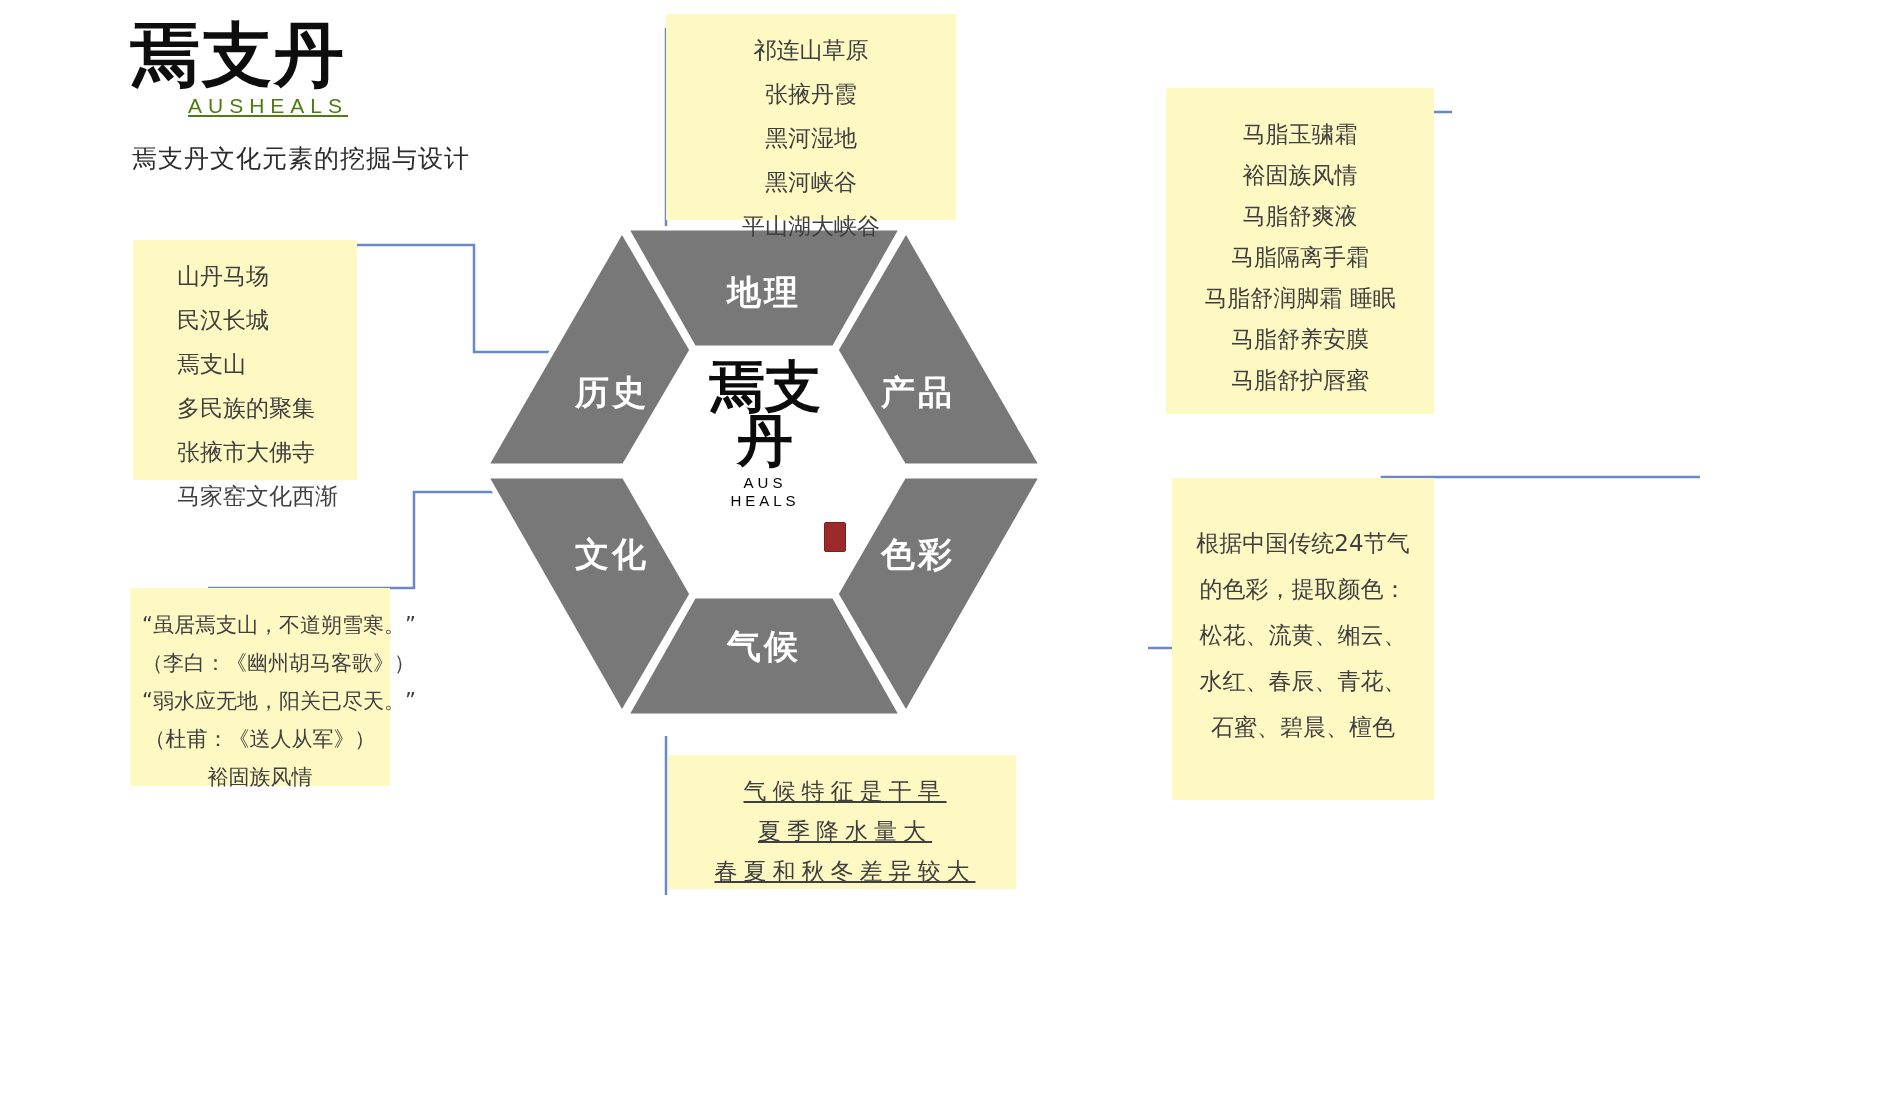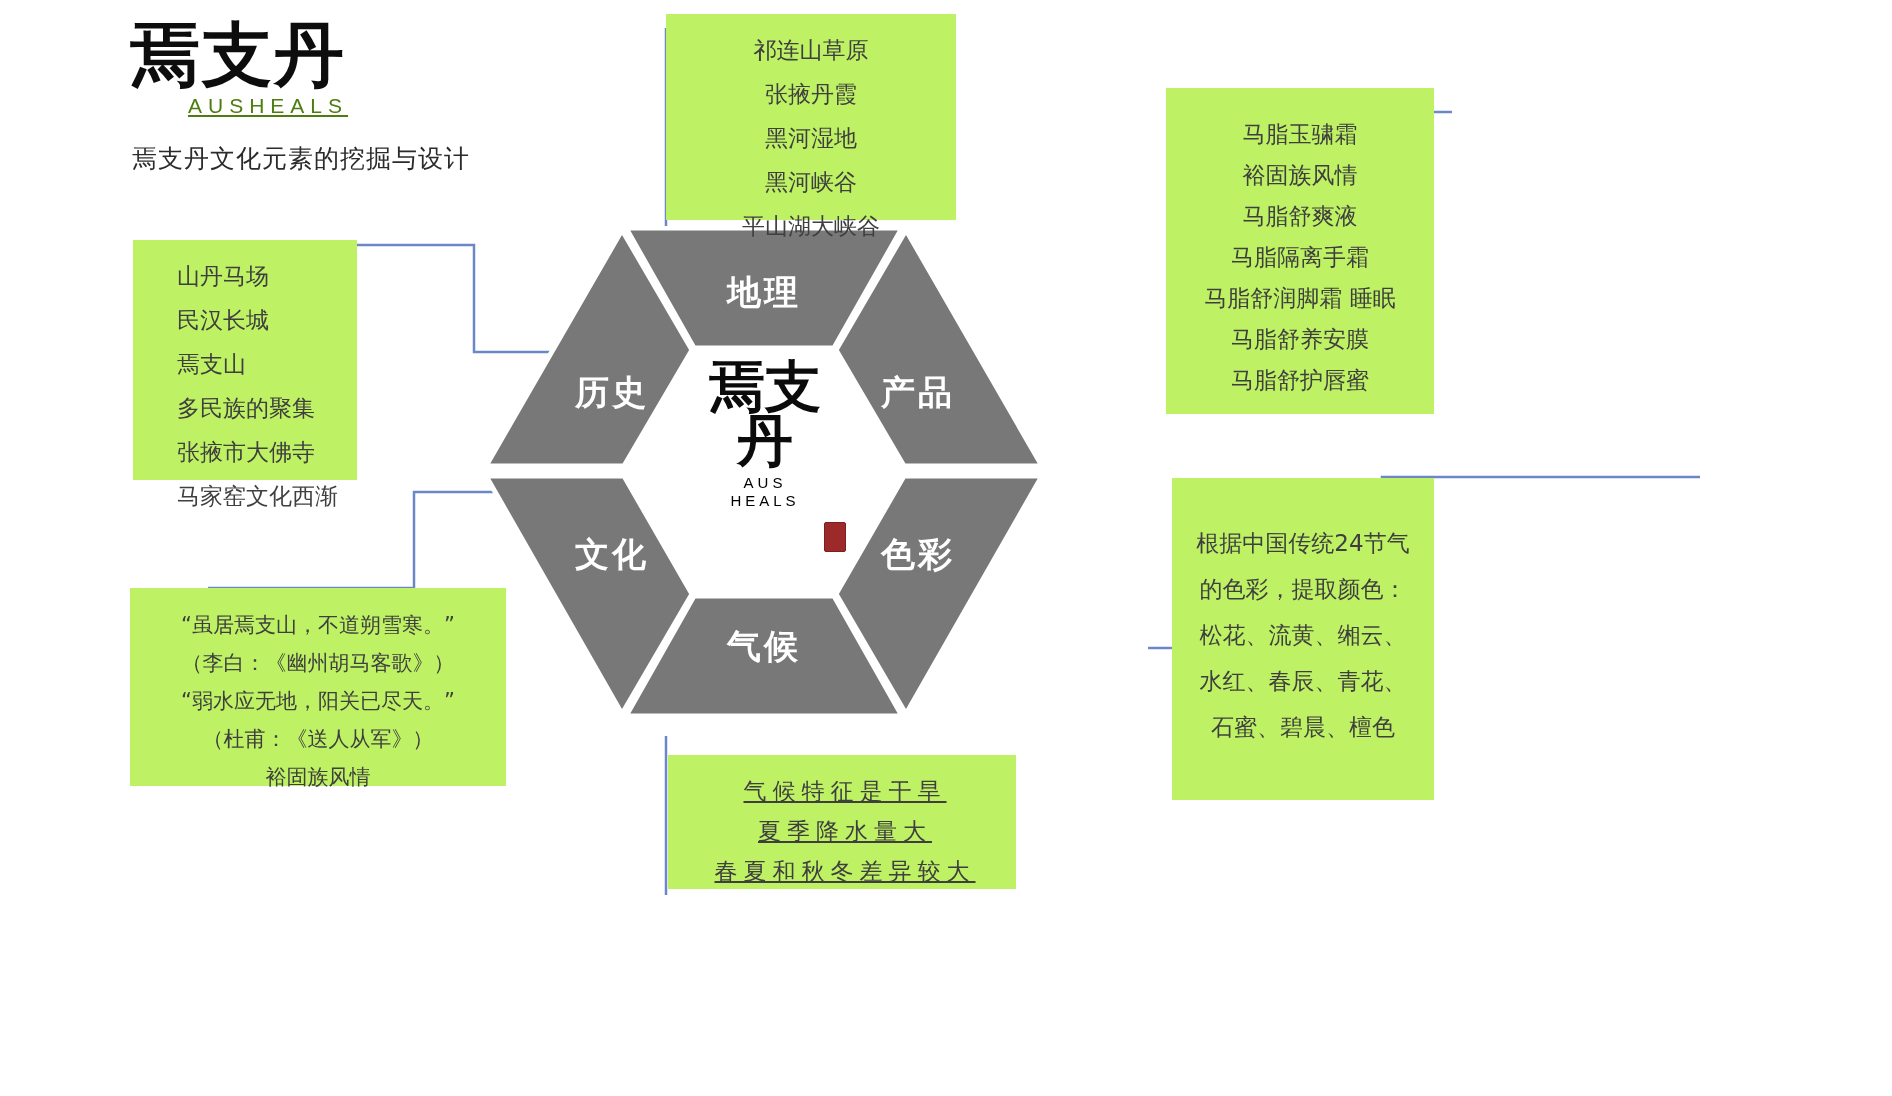--- a/index.html
+++ b/index.html
@@ -59,21 +59,21 @@
     position: absolute;
     left: 0; top: 0;
     width: 1892px;
     height: 1096px;
     pointer-events: none;
   }
 
   
   .infobox {
     position: absolute;
-    background: #bef264;
+    background: #fef9c3;
     color: #3f3f3f;
     font-size: 23px;
     line-height: 44px;
     box-sizing: border-box;
   }
   .infobox .line {
     white-space: nowrap;
   }
 
   .box-geography {
@@ -97,21 +97,21 @@
   }
   .box-colors {
     left: 1172px; top: 478px;
     width: 262px; height: 322px;
     padding: 42px 18px 0 18px;
     text-align: center;
     line-height: 46px;
   }
   .box-culture {
     left: 130px;  top: 588px;
-    width: 376px; height: 198px;
+    width: 260px; height: 198px;
     padding: 18px 12px 0 12px;
     text-align: center;
     line-height: 38px;
     font-size: 21px;
   }
   .box-climate {
     left: 668px;  top: 755px;
     width: 348px; height: 134px;
     padding: 16px 10px 0 16px;
     text-align: center;

